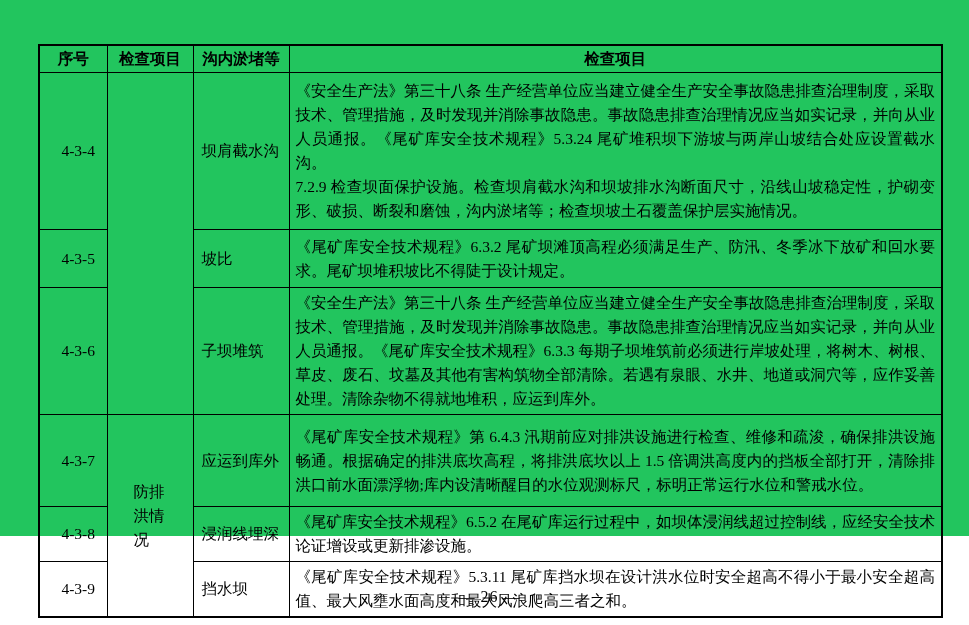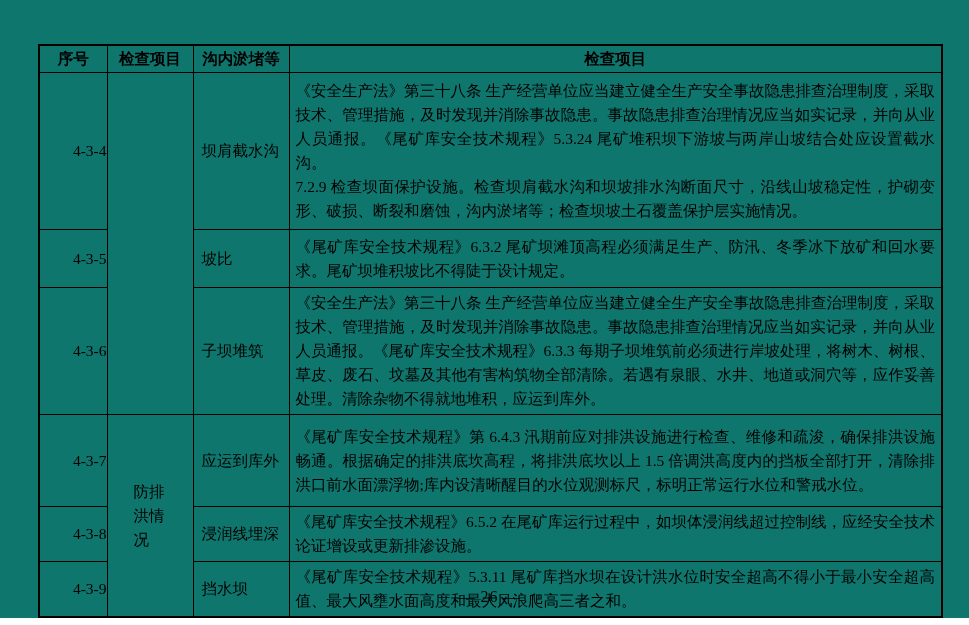--- a/index.html
+++ b/index.html
@@ -5,22 +5,22 @@
   * { box-sizing: border-box; margin: 0; padding: 0; }
   html, body {
     width: 969px; height: 625px;
     background: #ffffff;
     font-family: "Liberation Serif", "DejaVu Serif", serif;
     color: #000000;
     overflow: hidden;
   }
   .page {
     position: relative;
-    width: 969px; height: 618px;
-    background: #0f766e;
+    width: 969px; height: 536px;
+    background: #22c55e;
   }
   table.doc-table {
     position: absolute;
     left: 38px; top: 44px;
     width: 903px;
     border-collapse: collapse;
     table-layout: fixed;
     border: 2px solid #000000;
   }
   .doc-table col.c1 { width: 68px; }
@@ -35,21 +35,21 @@
     overflow: hidden;
   }
   .doc-table th {
     font-weight: bold;
     text-align: center;
     height: 25px;
     padding: 1px 2px;
   }
   td.c-id {
     padding-left: 10px;
-    text-align: right;
+    text-align: center;
     font-family: "Liberation Serif", "DejaVu Serif", serif;
   }
   td.c-project {
     padding: 2px 26px;
     text-align: left;
   }
   td.c-item {
     padding: 2px 8px;
     text-align: left;
   }

